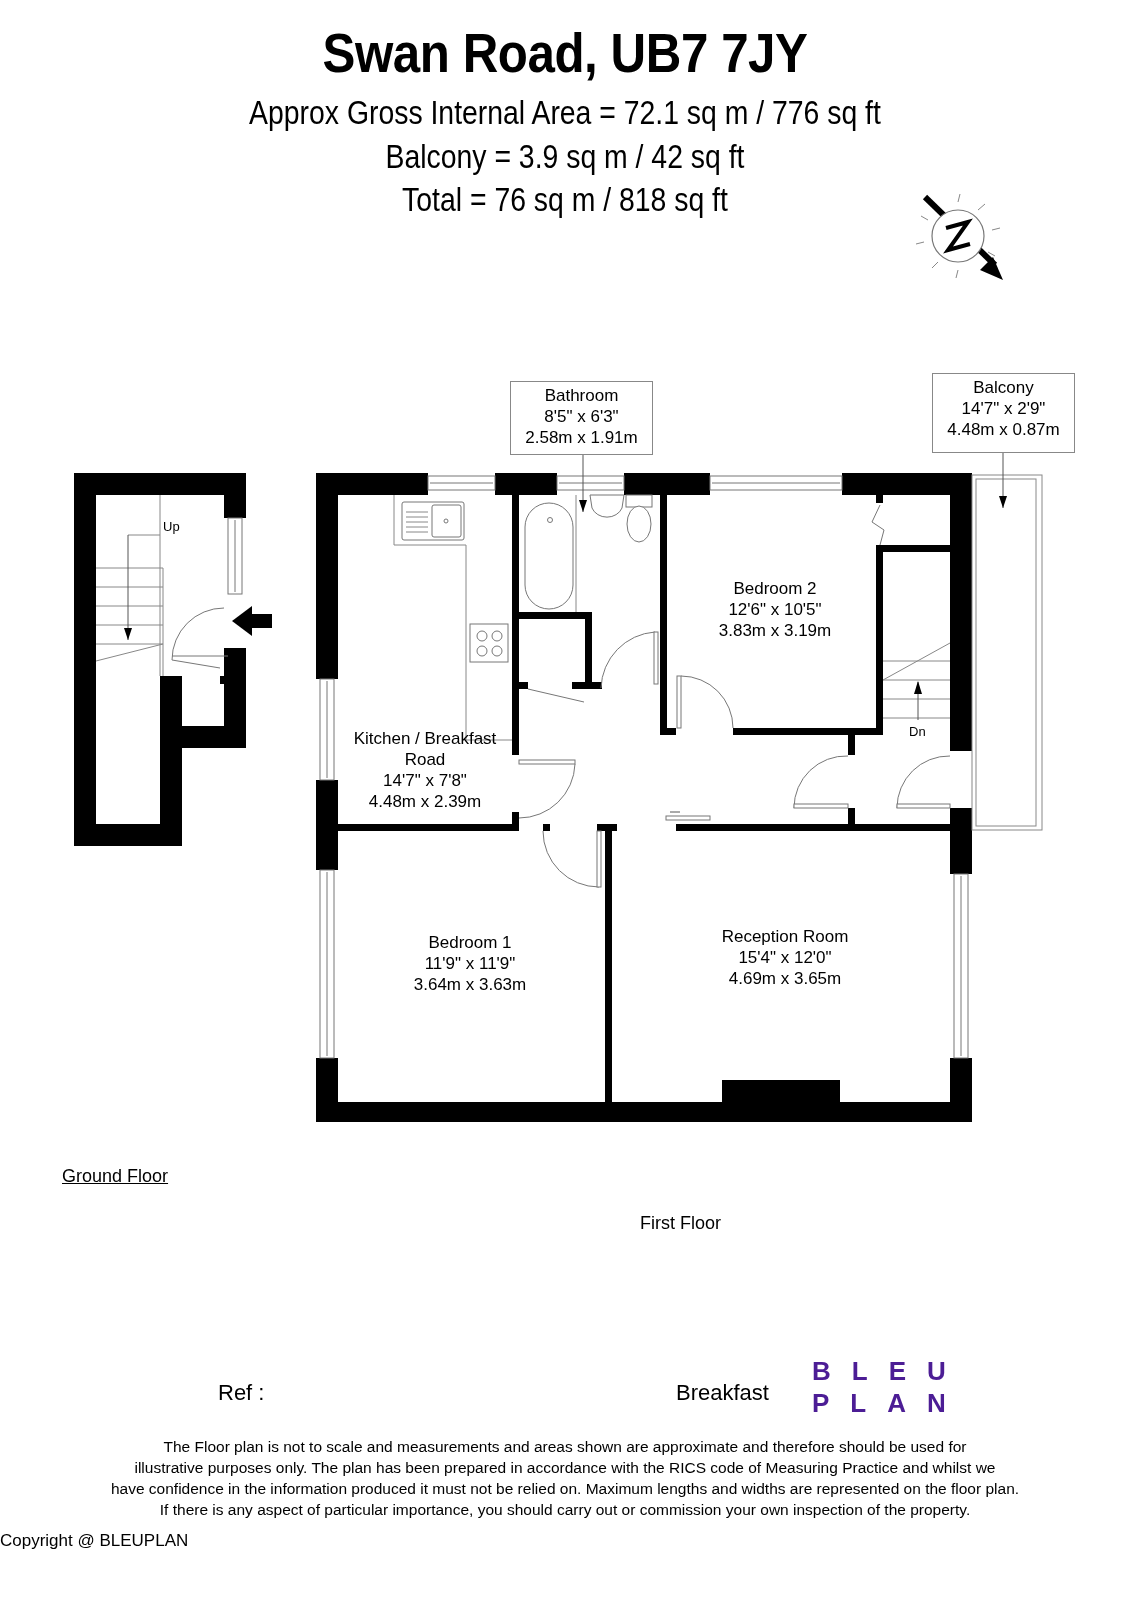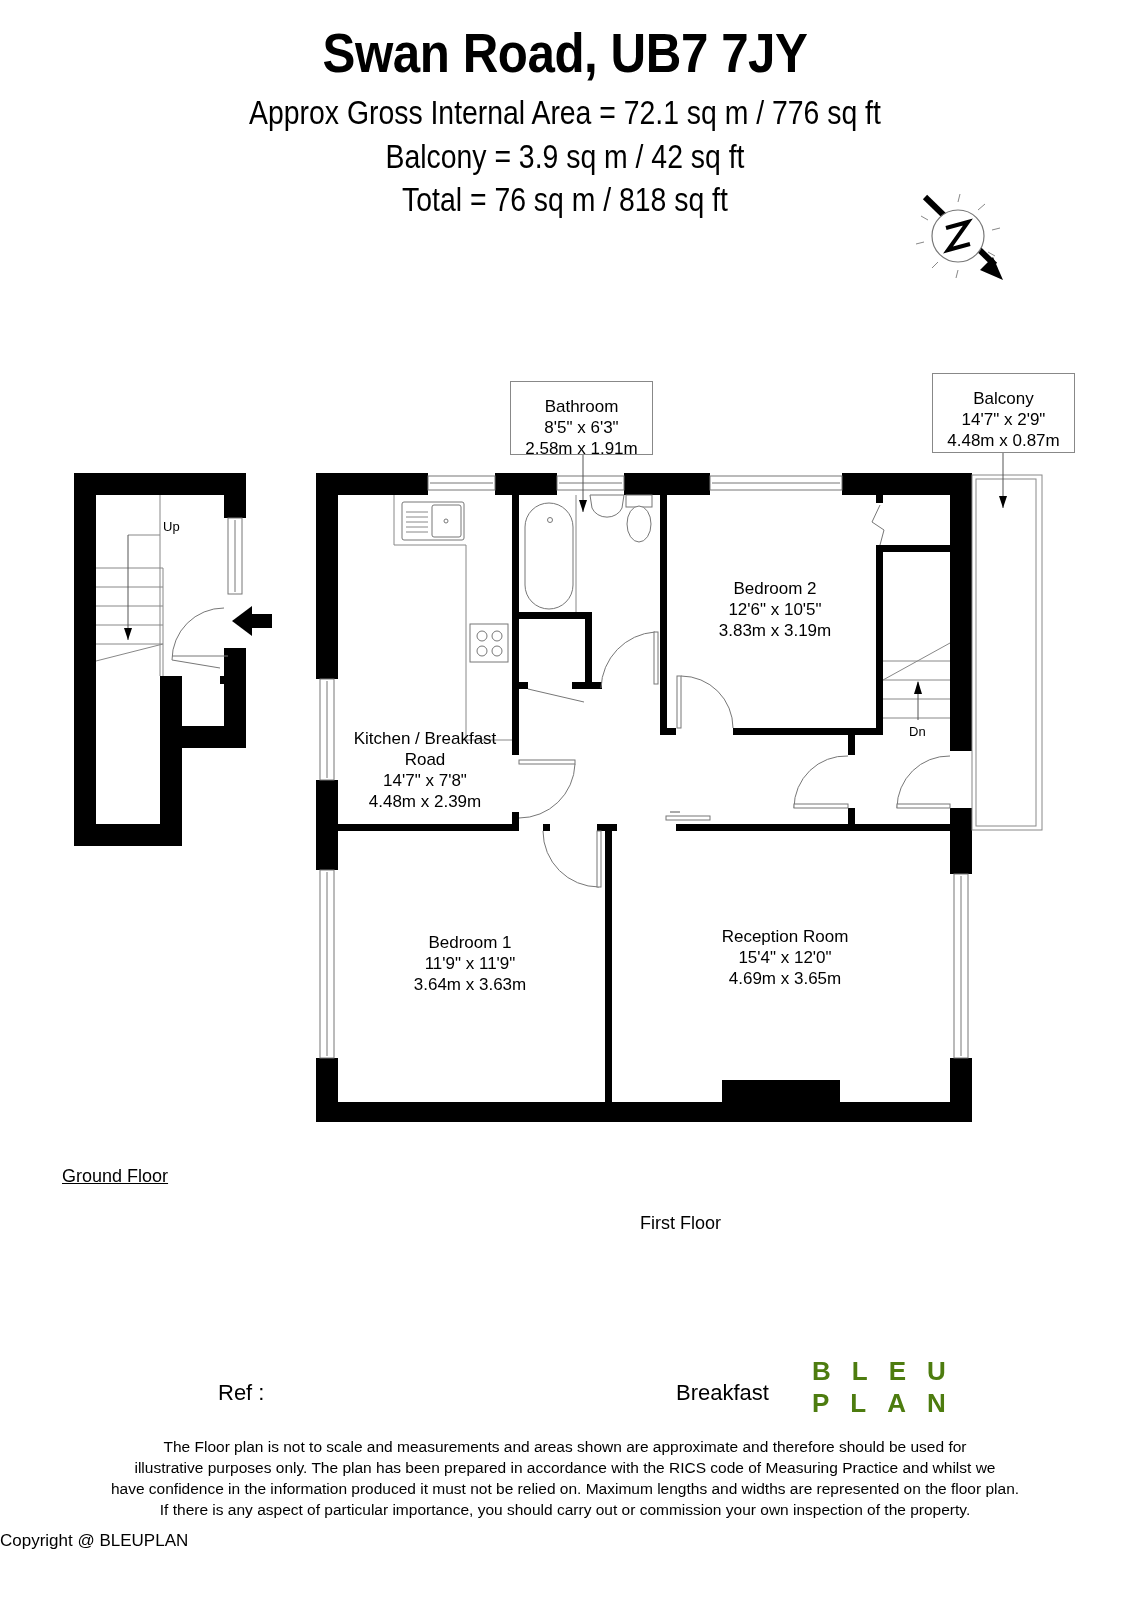--- a/index.html
+++ b/index.html
@@ -8,25 +8,25 @@
   .abs { position: absolute; }
   .center { text-align: center; }
   #title { left: 0; width: 1130px; top: 20px; font-size: 56px; font-weight: bold; letter-spacing: -0.5px;
            transform: scaleX(0.88); transform-origin: center; line-height: 66px; }
   .area-line { left: 0; width: 1130px; font-size: 33px; line-height: 40px; transform: scaleX(0.86); transform-origin: center; }
   #area-gia { top: 93px; }
   #area-balc { top: 137px; }
   #area-total { top: 180px; }
   svg#plan { position: absolute; left: 0; top: 0; }
   .room-label { font-size: 17px; line-height: 21px; text-align: center; }
-  .callout { border: 1px solid #888; background: #fff; font-size: 17px; line-height: 21px; text-align: center; padding: 14px 4px; box-sizing: border-box; }
+  .callout { border: 1px solid #888; background: #fff; font-size: 17px; line-height: 21px; text-align: center; padding: 3px 4px; box-sizing: border-box; }
   .floor-label { font-size: 18px; }
   #ref { left: 218px; top: 1380px; font-size: 22px; }
   #copyright-label { left: 676px; top: 1380px; font-size: 22px; }
-  .logo-row { color: #4d7c0f; font-weight: bold; font-size: 26px; letter-spacing: 21px; }
+  .logo-row { color: #4c1d95; font-weight: bold; font-size: 26px; letter-spacing: 21px; }
   #logo-line1 { left: 812px; top: 1356px; }
   #logo-line2 { left: 812px; top: 1388px; }
   #disclaimer { left: 60px; width: 1010px; top: 1436px; font-size: 15.5px; line-height: 21px; text-align: center; }
   #copyright-footer { left: 0; width: 1106px; top: 1531px; font-size: 17px; text-align: left; }
   .small-label { font-size: 13px; }
 </style>
 </head>
 <body>
 
 <div id="title" class="abs center">Swan Road, UB7 7JY</div>

